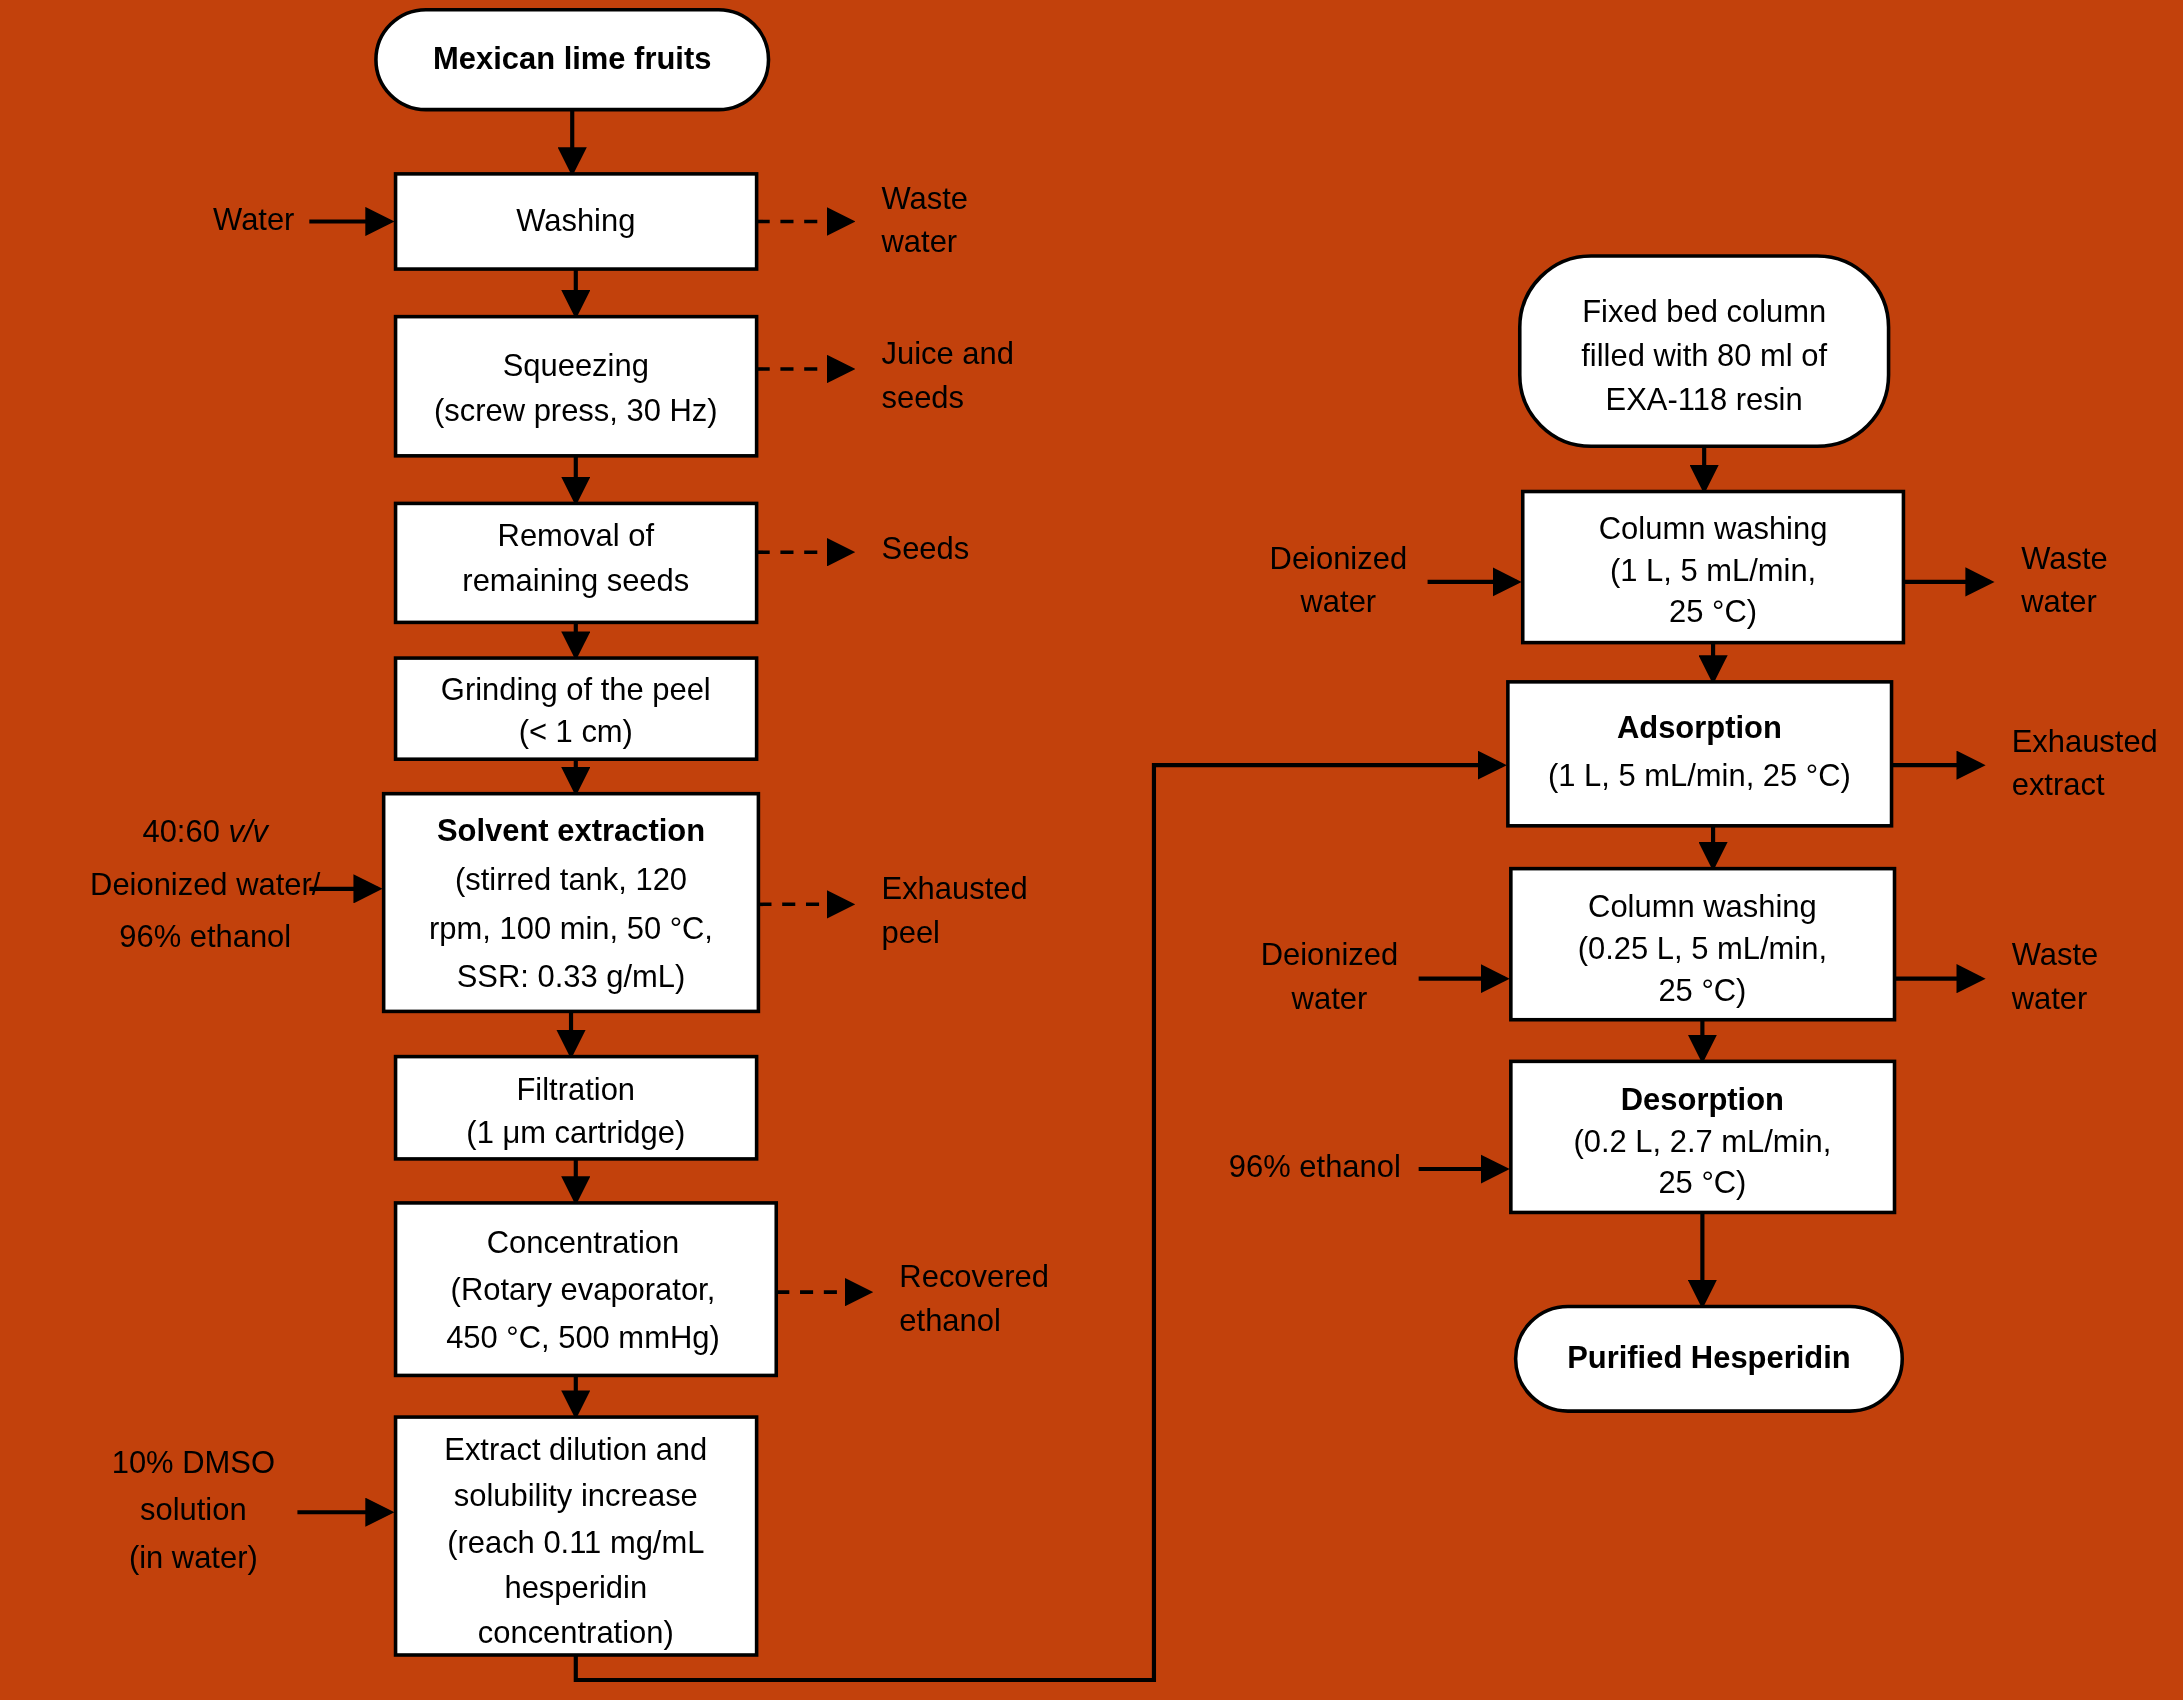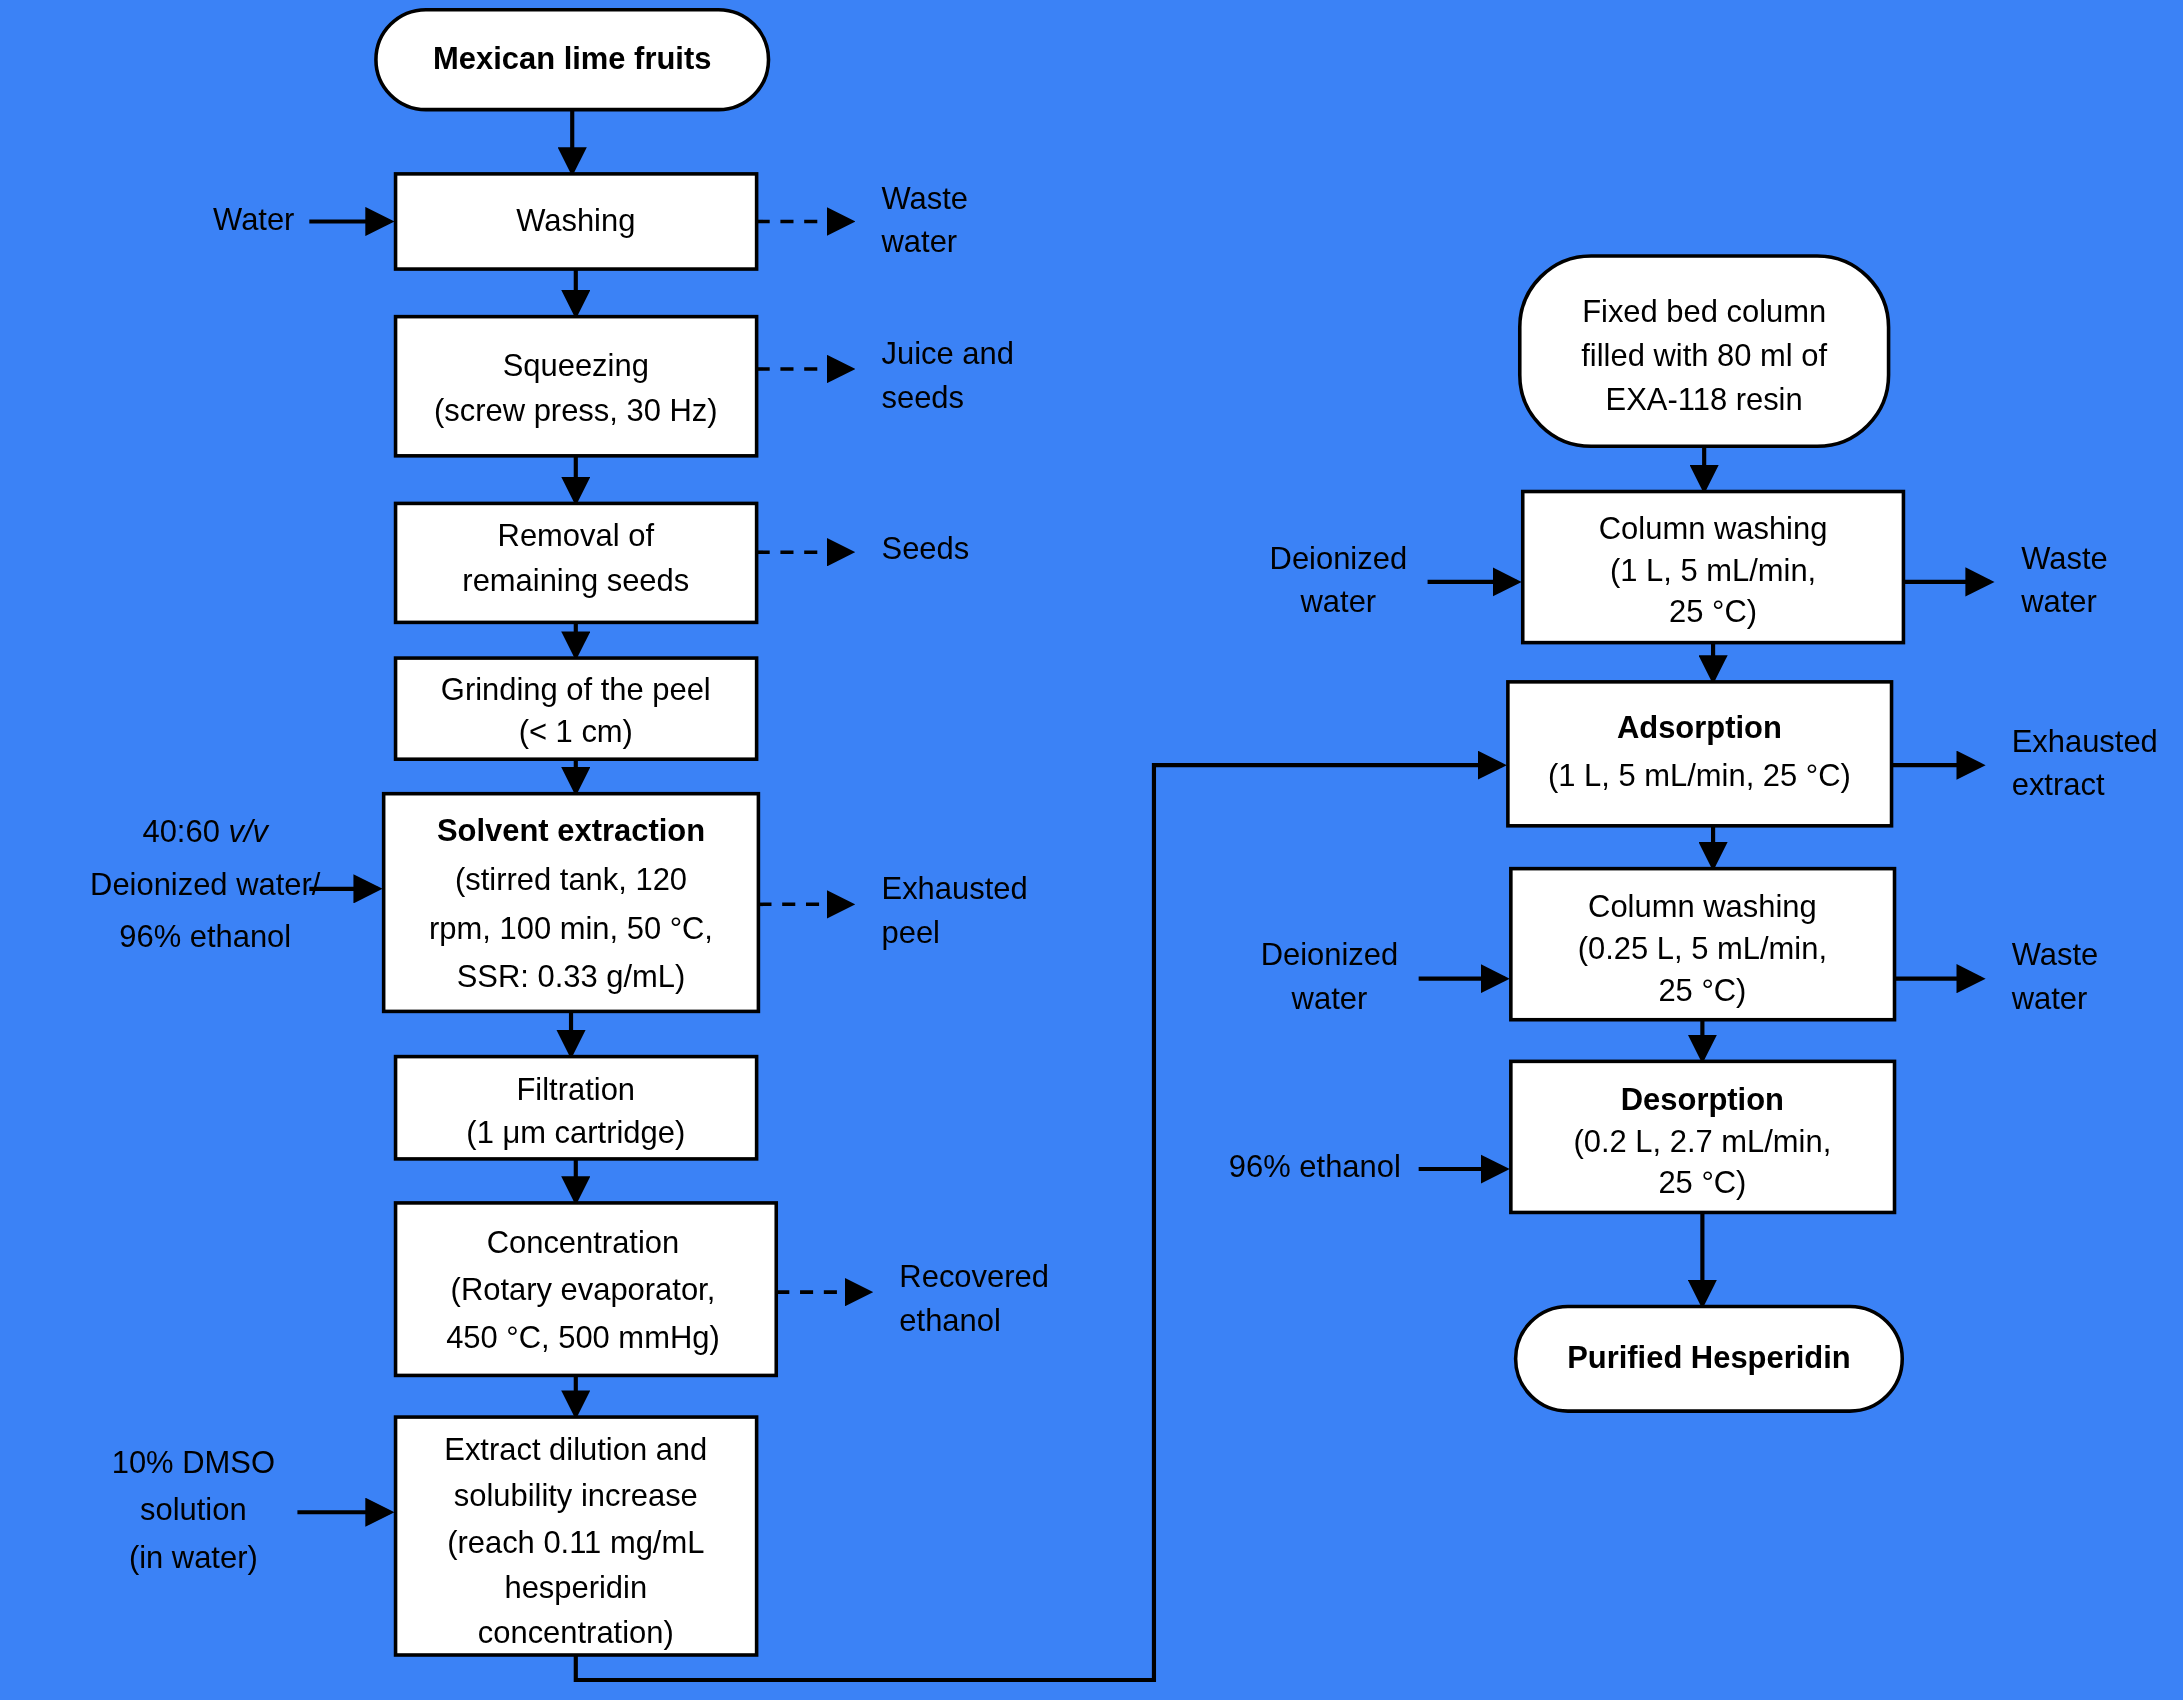--- a/index.html
+++ b/index.html
@@ -4,21 +4,21 @@
 <style>
   html, body {
     margin: 0;
     padding: 0;
     background: #ffffff;
   }
   #stage {
     position: relative;
     width: 2183px;
     height: 1701px;
-    background: #3b82f6;
+    background: #c2410c;
     font-family: "Liberation Sans", sans-serif;
   }
   svg.flow {
     position: absolute;
     inset: 0;
     width: 2183px;
     height: 1701px;
   }
   .node-rect {
     fill: #ffffff;

